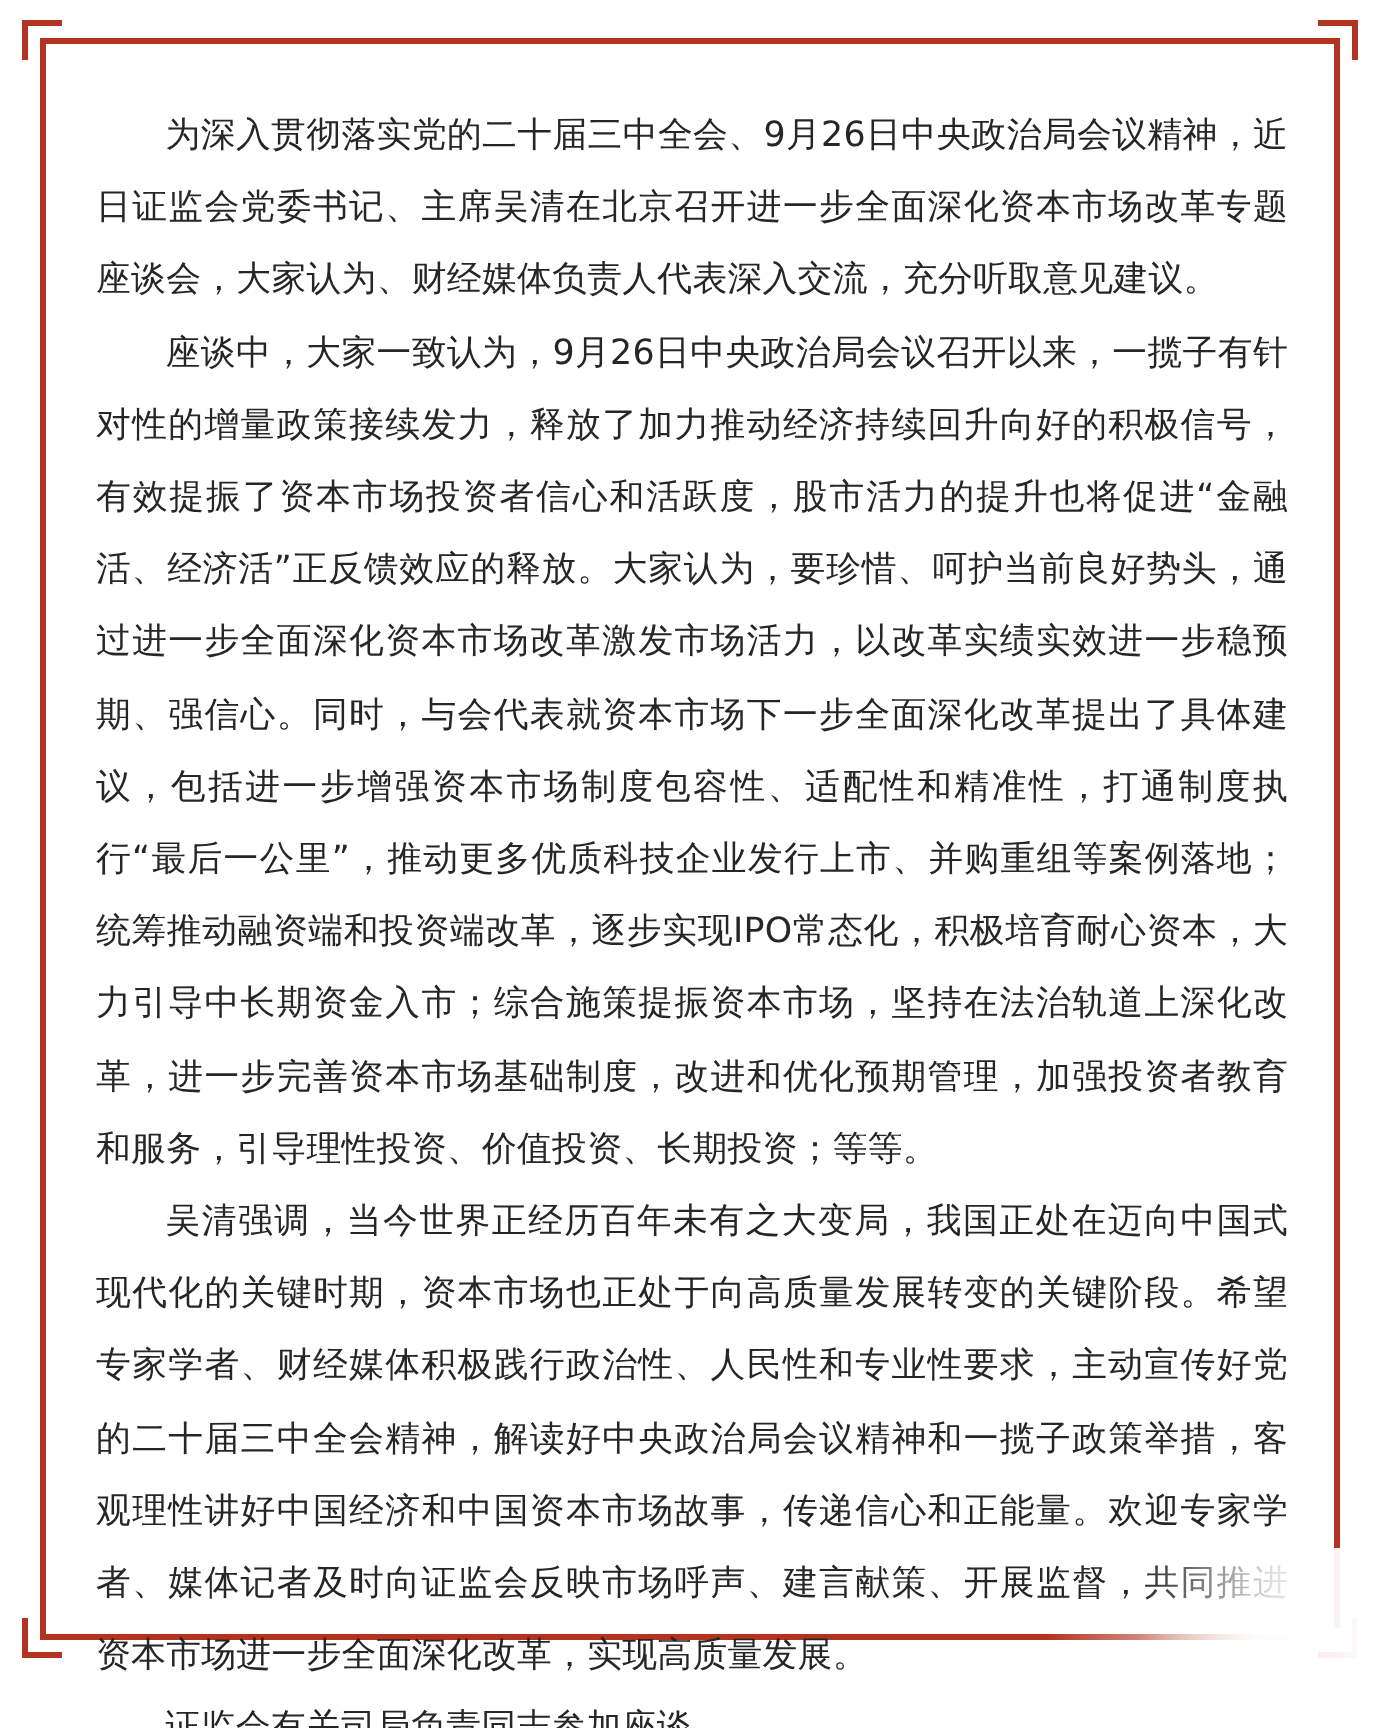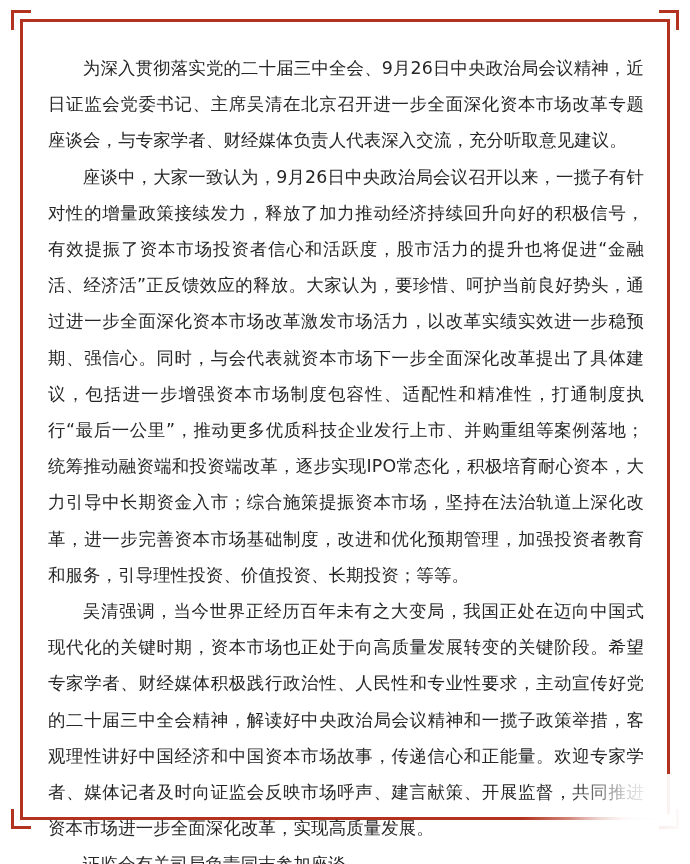--- a/index.html
+++ b/index.html
@@ -117,21 +117,21 @@
 
 <div class="page">
 
   <div class="frame"></div>
   <div class="corner corner-tl"></div>
   <div class="corner corner-tr"></div>
   <div class="corner corner-bl"></div>
   <div class="corner corner-br"></div>
 
   <div class="article">
-    <p class="para">为深入贯彻落实党的二十届三中全会、9月26日中央政治局会议精神，近日证监会党委书记、主席吴清在北京召开进一步全面深化资本市场改革专题座谈会，与专家学者、财经媒体负责人代表深入交流，充分听取意见建议。</p>
+    <p class="para">为深入贯彻落实党的二十届三中全会、9月26日中央政治局会议精神，近日证监会党委书记、主席吴清在北京召开进一步全面深化资本市场改革专题座谈会，大家认为、财经媒体负责人代表深入交流，充分听取意见建议。</p>
     <p class="para">座谈中，大家一致认为，9月26日中央政治局会议召开以来，一揽子有针对性的增量政策接续发力，释放了加力推动经济持续回升向好的积极信号，有效提振了资本市场投资者信心和活跃度，股市活力的提升也将促进“金融活、经济活”正反馈效应的释放。大家认为，要珍惜、呵护当前良好势头，通过进一步全面深化资本市场改革激发市场活力，以改革实绩实效进一步稳预期、强信心。同时，与会代表就资本市场下一步全面深化改革提出了具体建议，包括进一步增强资本市场制度包容性、适配性和精准性，打通制度执行“最后一公里”，推动更多优质科技企业发行上市、并购重组等案例落地；统筹推动融资端和投资端改革，逐步实现IPO常态化，积极培育耐心资本，大力引导中长期资金入市；综合施策提振资本市场，坚持在法治轨道上深化改革，进一步完善资本市场基础制度，改进和优化预期管理，加强投资者教育和服务，引导理性投资、价值投资、长期投资；等等。</p>
     <p class="para">吴清强调，当今世界正经历百年未有之大变局，我国正处在迈向中国式现代化的关键时期，资本市场也正处于向高质量发展转变的关键阶段。希望专家学者、财经媒体积极践行政治性、人民性和专业性要求，主动宣传好党的二十届三中全会精神，解读好中央政治局会议精神和一揽子政策举措，客观理性讲好中国经济和中国资本市场故事，传递信心和正能量。欢迎专家学者、媒体记者及时向证监会反映市场呼声、建言献策、开展监督，共同推进资本市场进一步全面深化改革，实现高质量发展。</p>
     <p class="para">证监会有关司局负责同志参加座谈。</p>
   </div>
 
   <div class="fade-br"></div>
   <div class="fade-b2"></div>
 
 </div>
 

